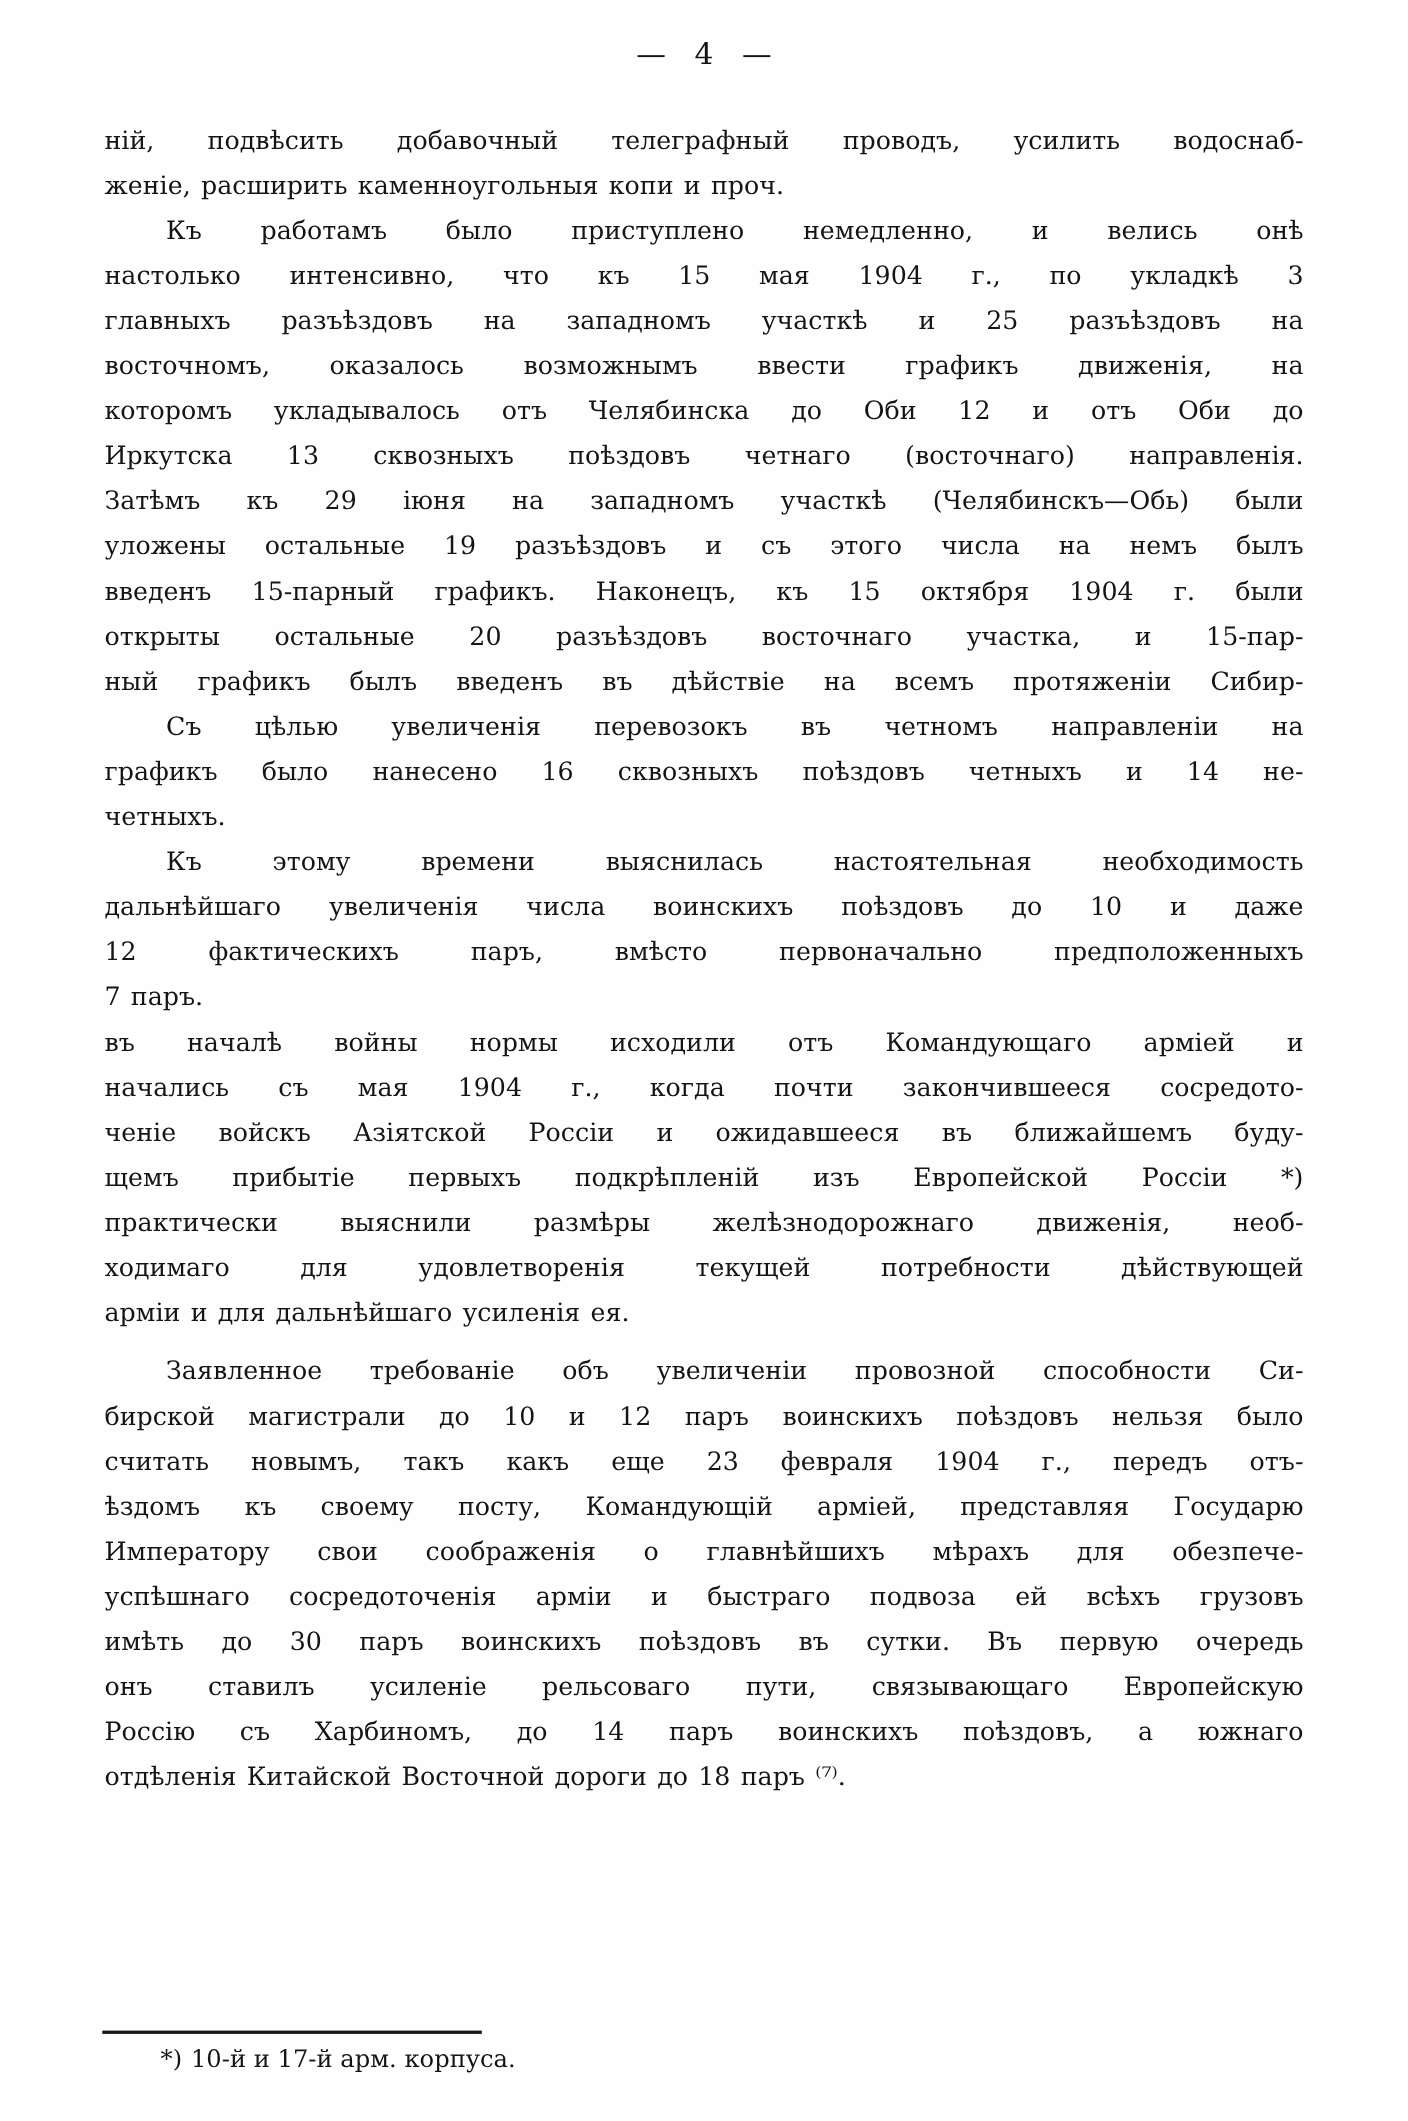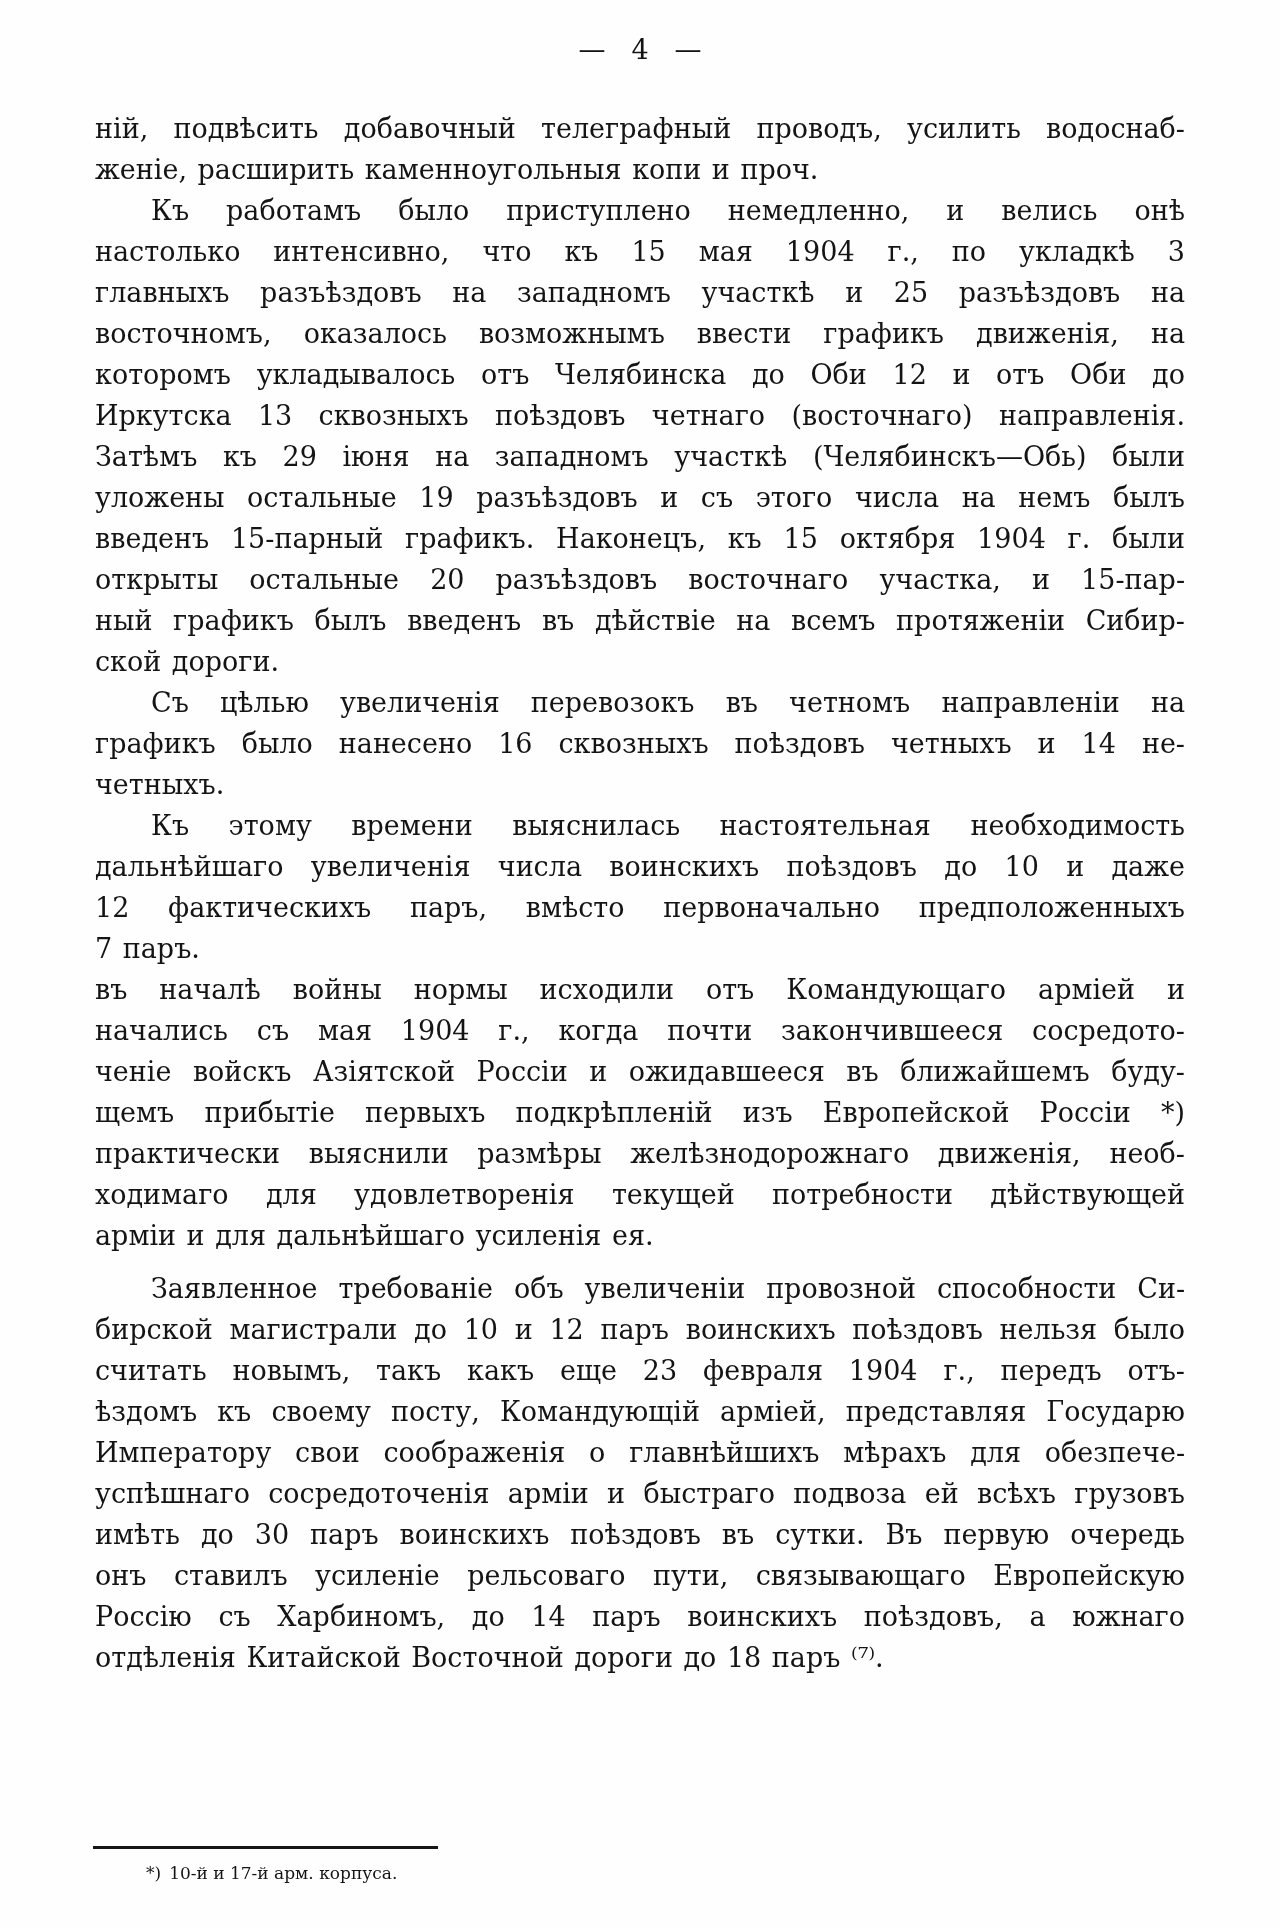--- a/index.html
+++ b/index.html
@@ -31,21 +31,21 @@
     letter-spacing: 0;
   }
   .page-header .num {
     display: inline-block;
   }
   .text-block {
     position: absolute;
     top: 108px;
     left: 95px;
     width: 1090px;
-    font-size: 27px;
+    font-size: 23px;
     line-height: 41px;
   }
   .paragraph {
     margin: 0;
   }
   .paragraph.spaced {
     margin-top: 12px;
   }
   .line {
     text-align: justify;
@@ -63,21 +63,21 @@
     left: 93px;
     top: 1846px;
     width: 345px;
     height: 3px;
     background: #161616;
   }
   .footnote {
     position: absolute;
     left: 146px;
     top: 1858px;
-    font-size: 17px;
+    font-size: 22px;
     line-height: 30px;
     color: #141414;
   }
   .footnote .marker {
     margin-right: 8px;
   }
 </style>
 </head>
 <body>
 
@@ -97,21 +97,20 @@
         <div class="line">настолько интенсивно, что къ 15 мая 1904 г., по укладкѣ 3</div>
         <div class="line">главныхъ разъѣздовъ на западномъ участкѣ и 25 разъѣздовъ на</div>
         <div class="line">восточномъ, оказалось возможнымъ ввести графикъ движенія, на</div>
         <div class="line">которомъ укладывалось отъ Челябинска до Оби 12 и отъ Оби до</div>
         <div class="line">Иркутска 13 сквозныхъ поѣздовъ четнаго (восточнаго) направленія.</div>
         <div class="line">Затѣмъ къ 29 іюня на западномъ участкѣ (Челябинскъ—Обь) были</div>
         <div class="line">уложены остальные 19 разъѣздовъ и съ этого числа на немъ былъ</div>
         <div class="line">введенъ 15-парный графикъ. Наконецъ, къ 15 октября 1904 г. были</div>
         <div class="line">открыты остальные 20 разъѣздовъ восточнаго участка, и 15-пар-</div>
         <div class="line">ный графикъ былъ введенъ въ дѣйствіе на всемъ протяженіи Сибир-</div>
-        <div class="line last">ской дороги.</div>
       </div>
       <div class="paragraph">
         <div class="line indent">Съ цѣлью увеличенія перевозокъ въ четномъ направленіи на</div>
         <div class="line">графикъ было нанесено 16 сквозныхъ поѣздовъ четныхъ и 14 не-</div>
         <div class="line last">четныхъ.</div>
       </div>
       <div class="paragraph">
         <div class="line indent">Къ этому времени выяснилась настоятельная необходимость</div>
         <div class="line">дальнѣйшаго увеличенія числа воинскихъ поѣздовъ до 10 и даже</div>
         <div class="line">12 фактическихъ паръ, вмѣсто первоначально предположенныхъ</div>

